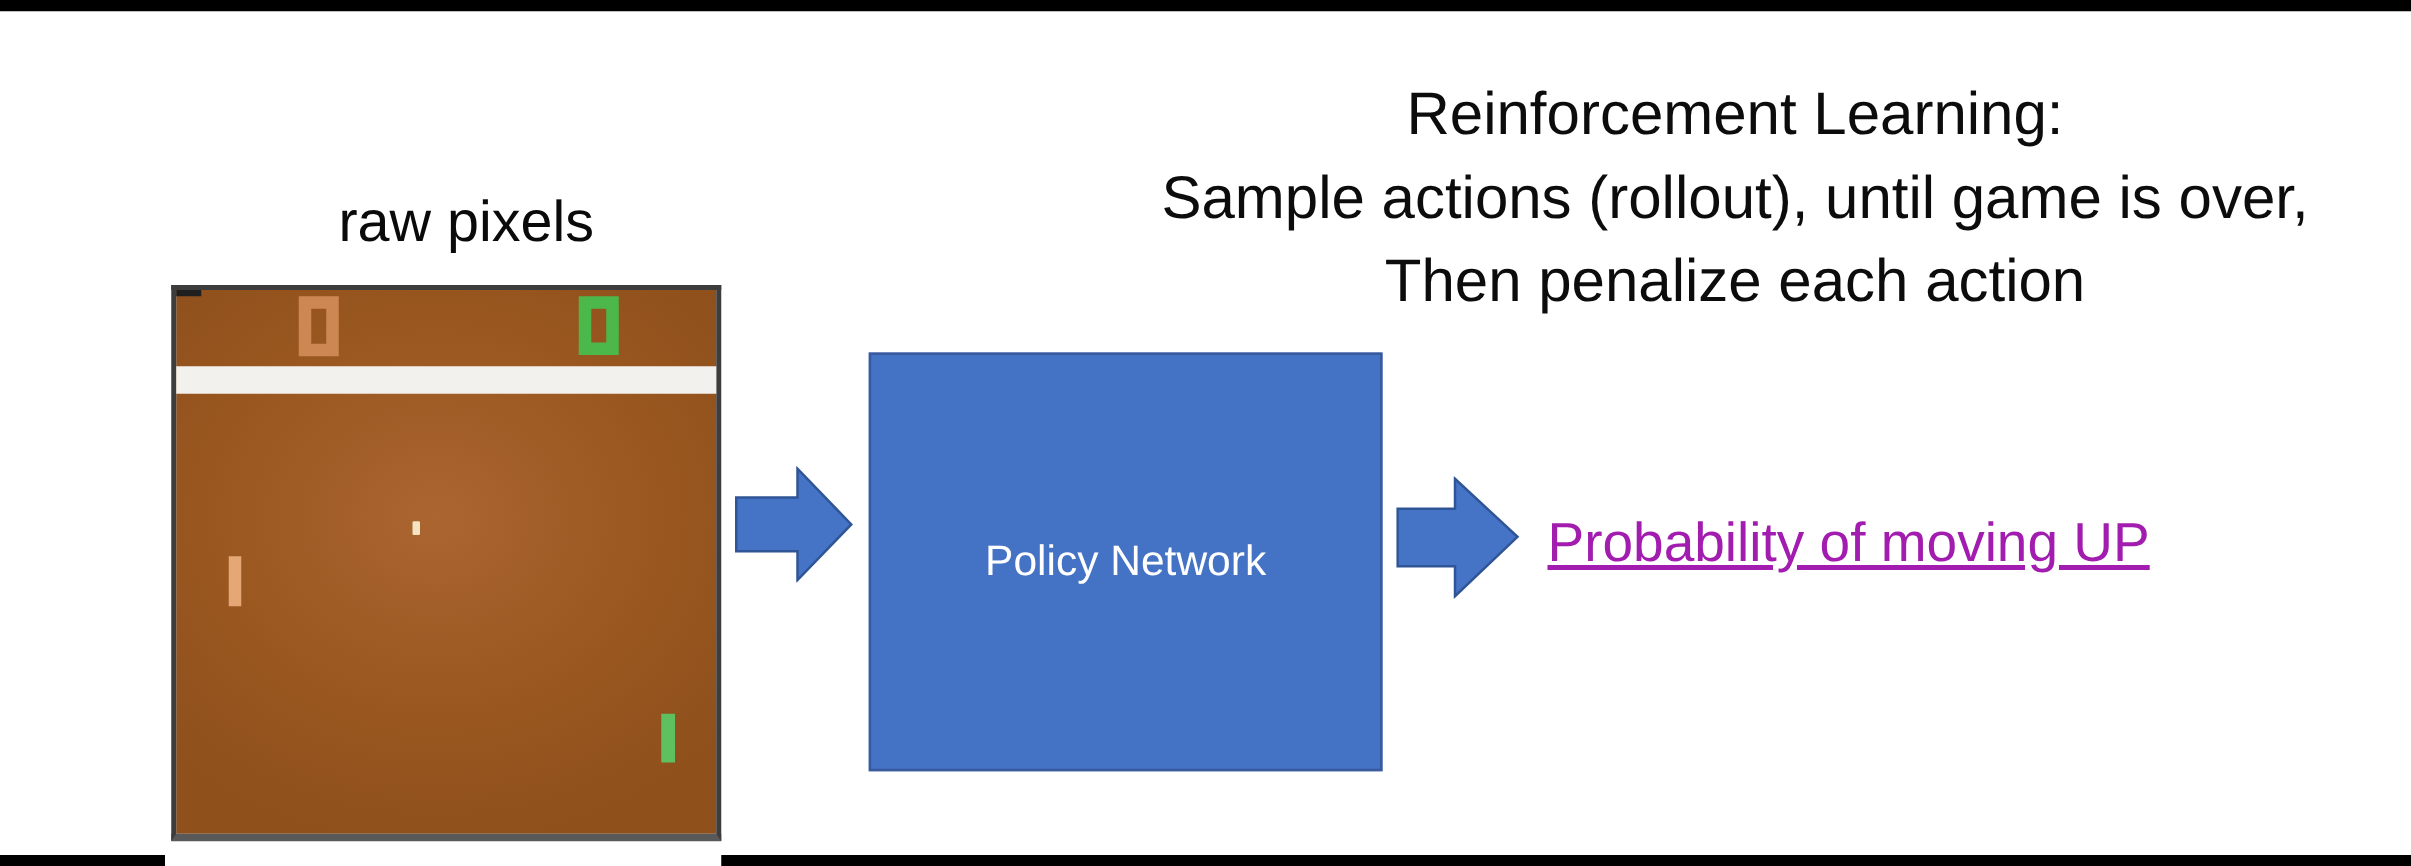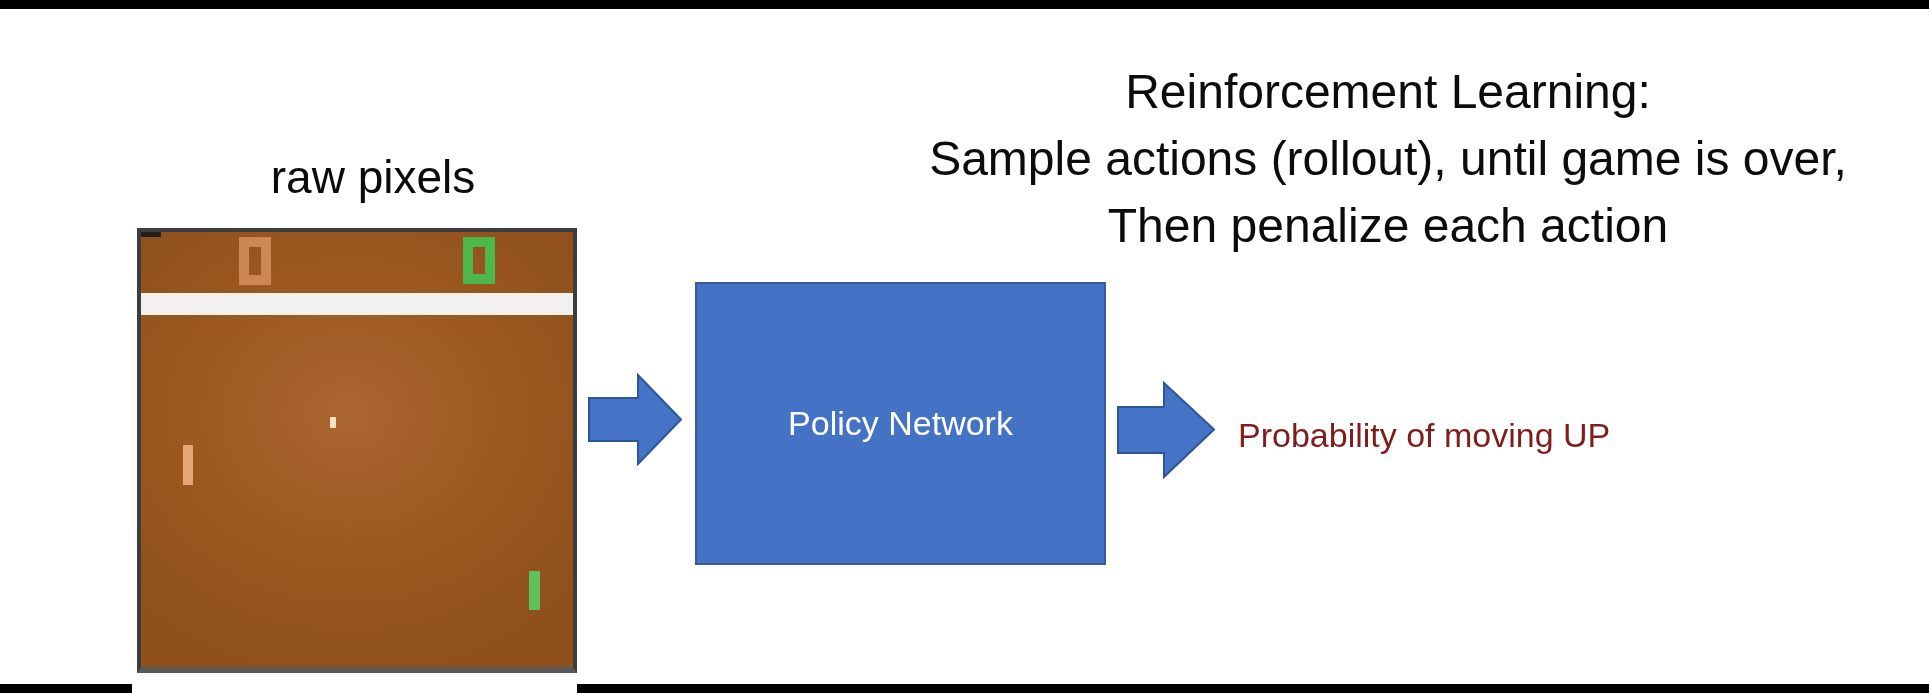--- a/index.html
+++ b/index.html
@@ -77,40 +77,41 @@
   }
 
   
   .arrow { position: absolute; }
   .arrow-left  { left: 588px;  top: 373px; }
   .arrow-right { left: 1117px; top: 381px; }
 
   
   .policy-box {
     position: absolute;
-    left: 695px; top: 282px; width: 411px; height: 283px;
+    left: 695px; top: 282px; width: 411px; height: 335px;
     box-sizing: border-box;
     background: #4472c4;
     border: 2px solid #3a5a9e;
     display: flex; align-items: center; justify-content: center;
   }
   .policy-box span {
     color: #ffffff;
     font-size: 34px;
     letter-spacing: 0px;
   }
 
   
   .output-label {
     position: absolute;
     left: 1238px; top: 413px;
-    font-size: 34px;
+    font-size: 44px;
     line-height: 44px;
-    color: #7f1d1d;
+    color: #a21caf;
     white-space: nowrap;
+    text-decoration: underline;
   }
 </style>
 </head>
 <body>
 
 <div class="stage">
 
   <div class="bar bar-top"></div>
   <div class="bar bar-bottom-left"></div>
   <div class="bar bar-bottom-right"></div>

